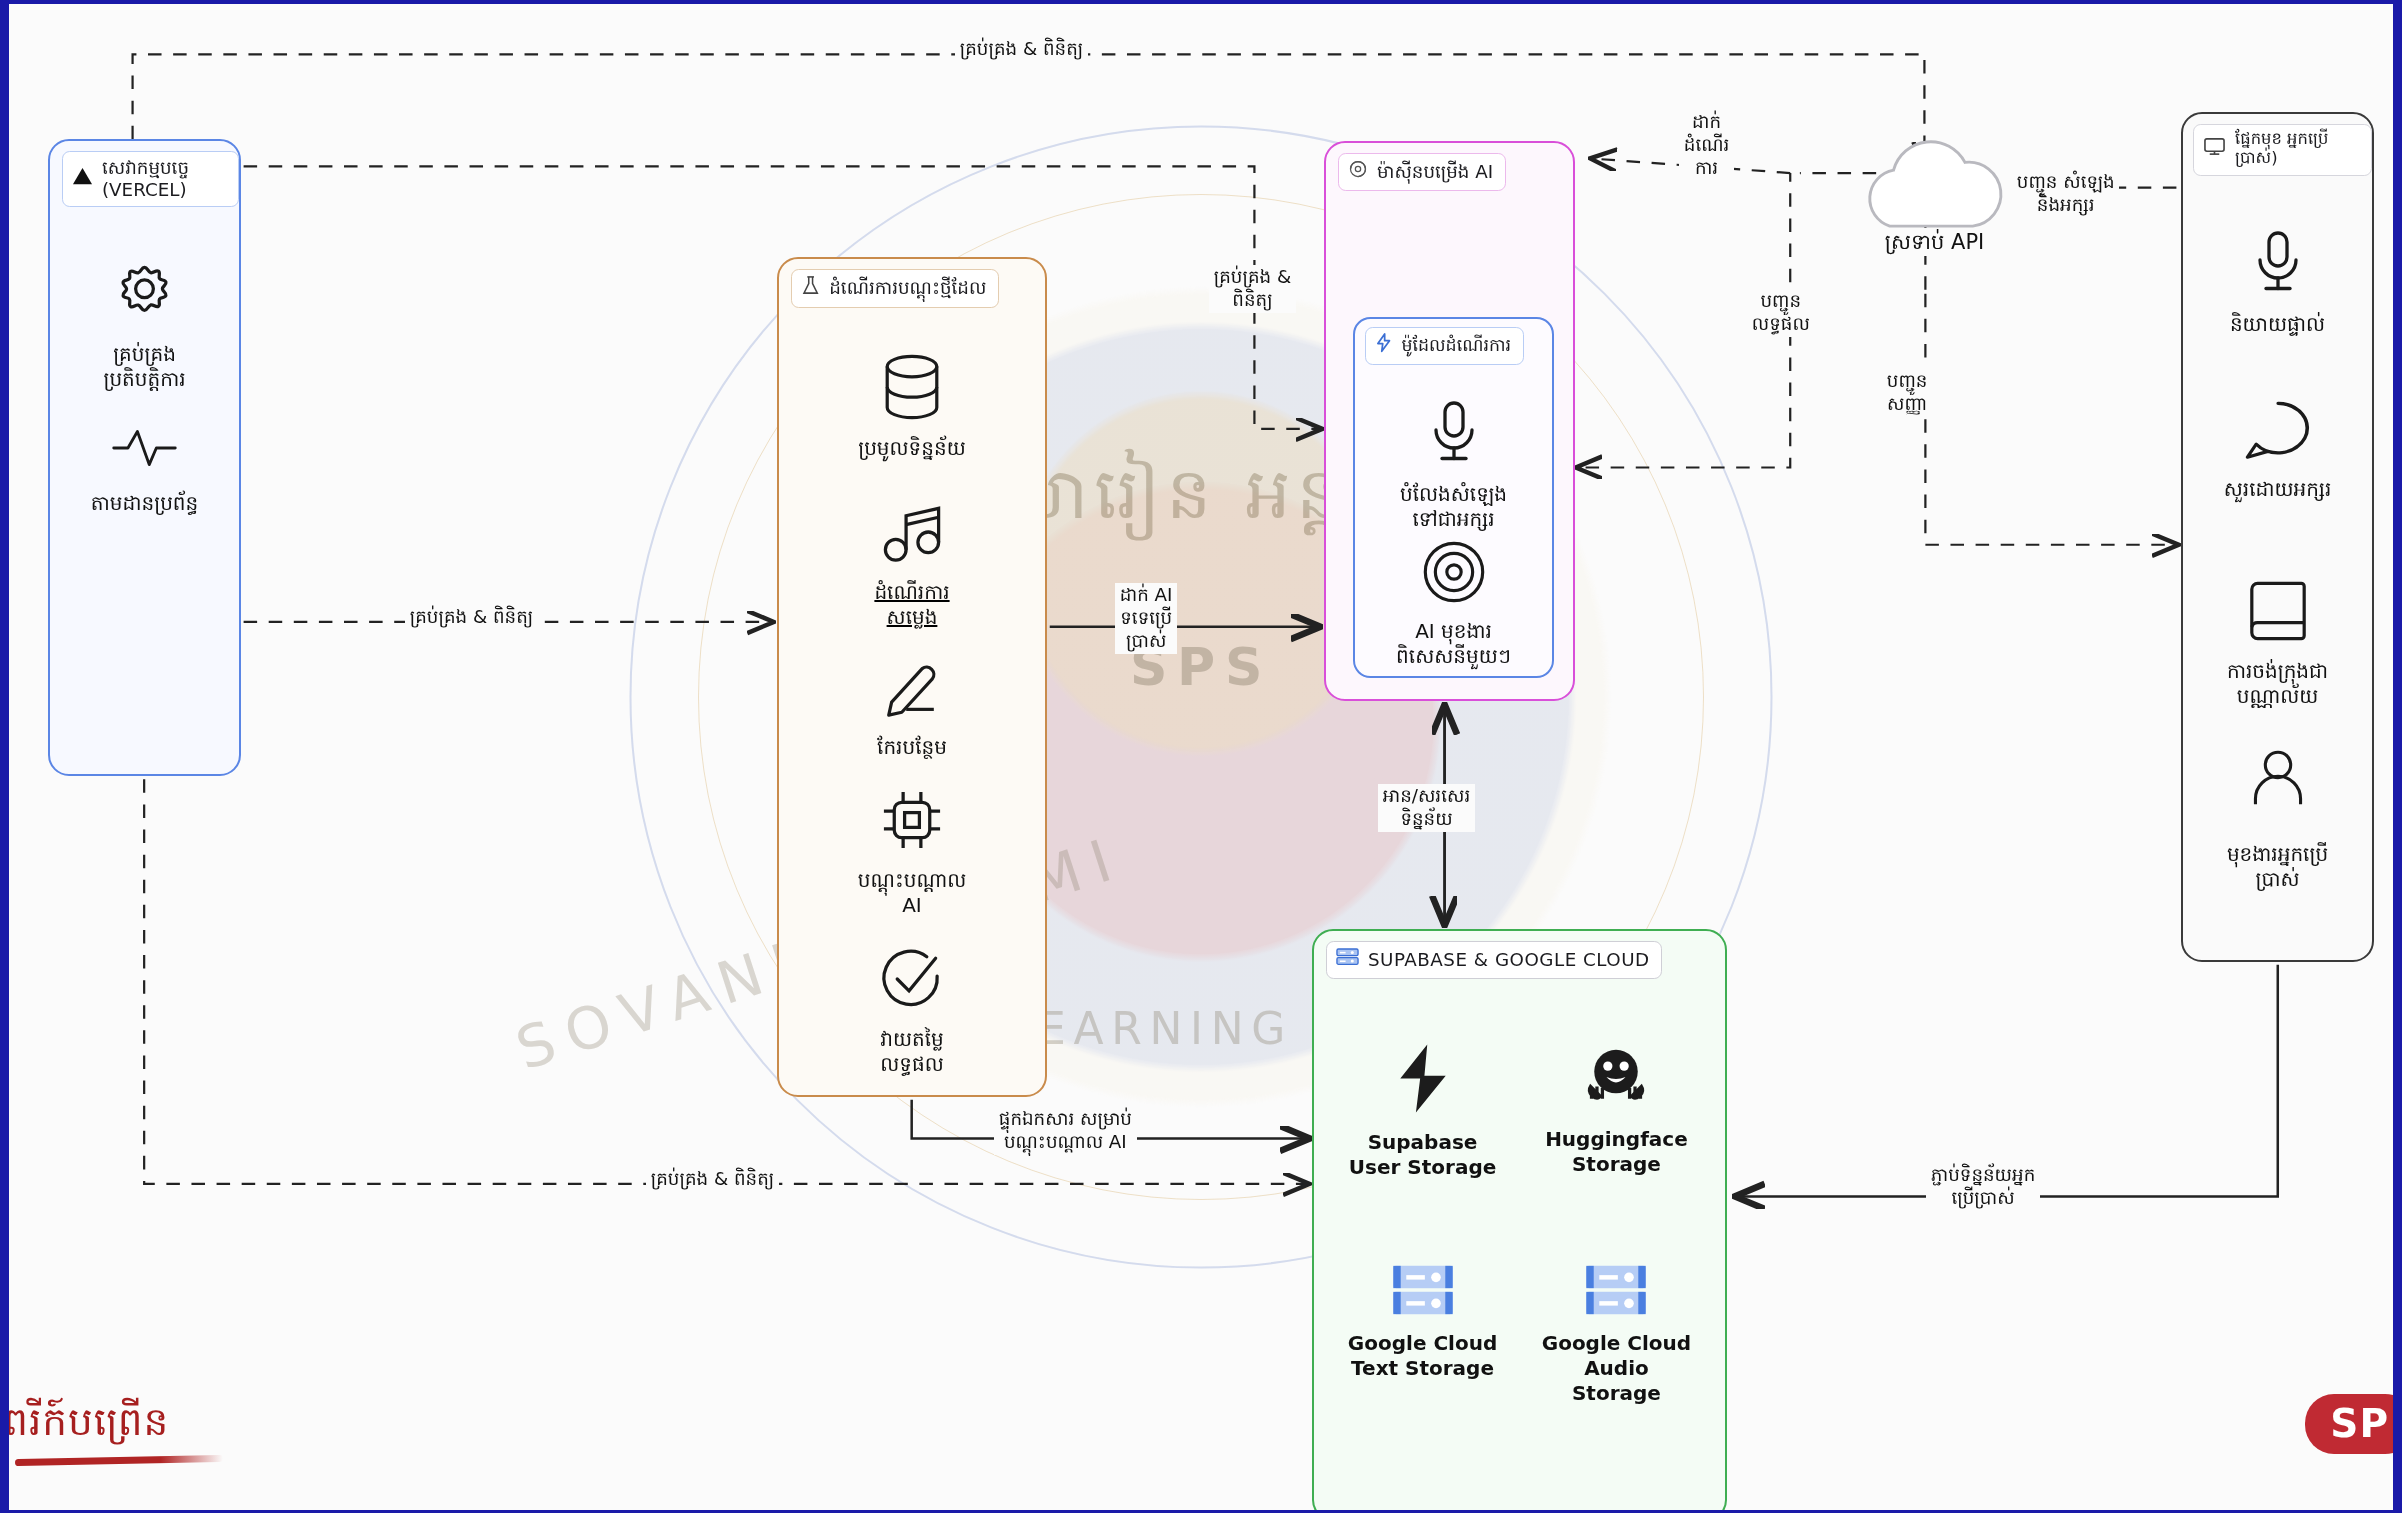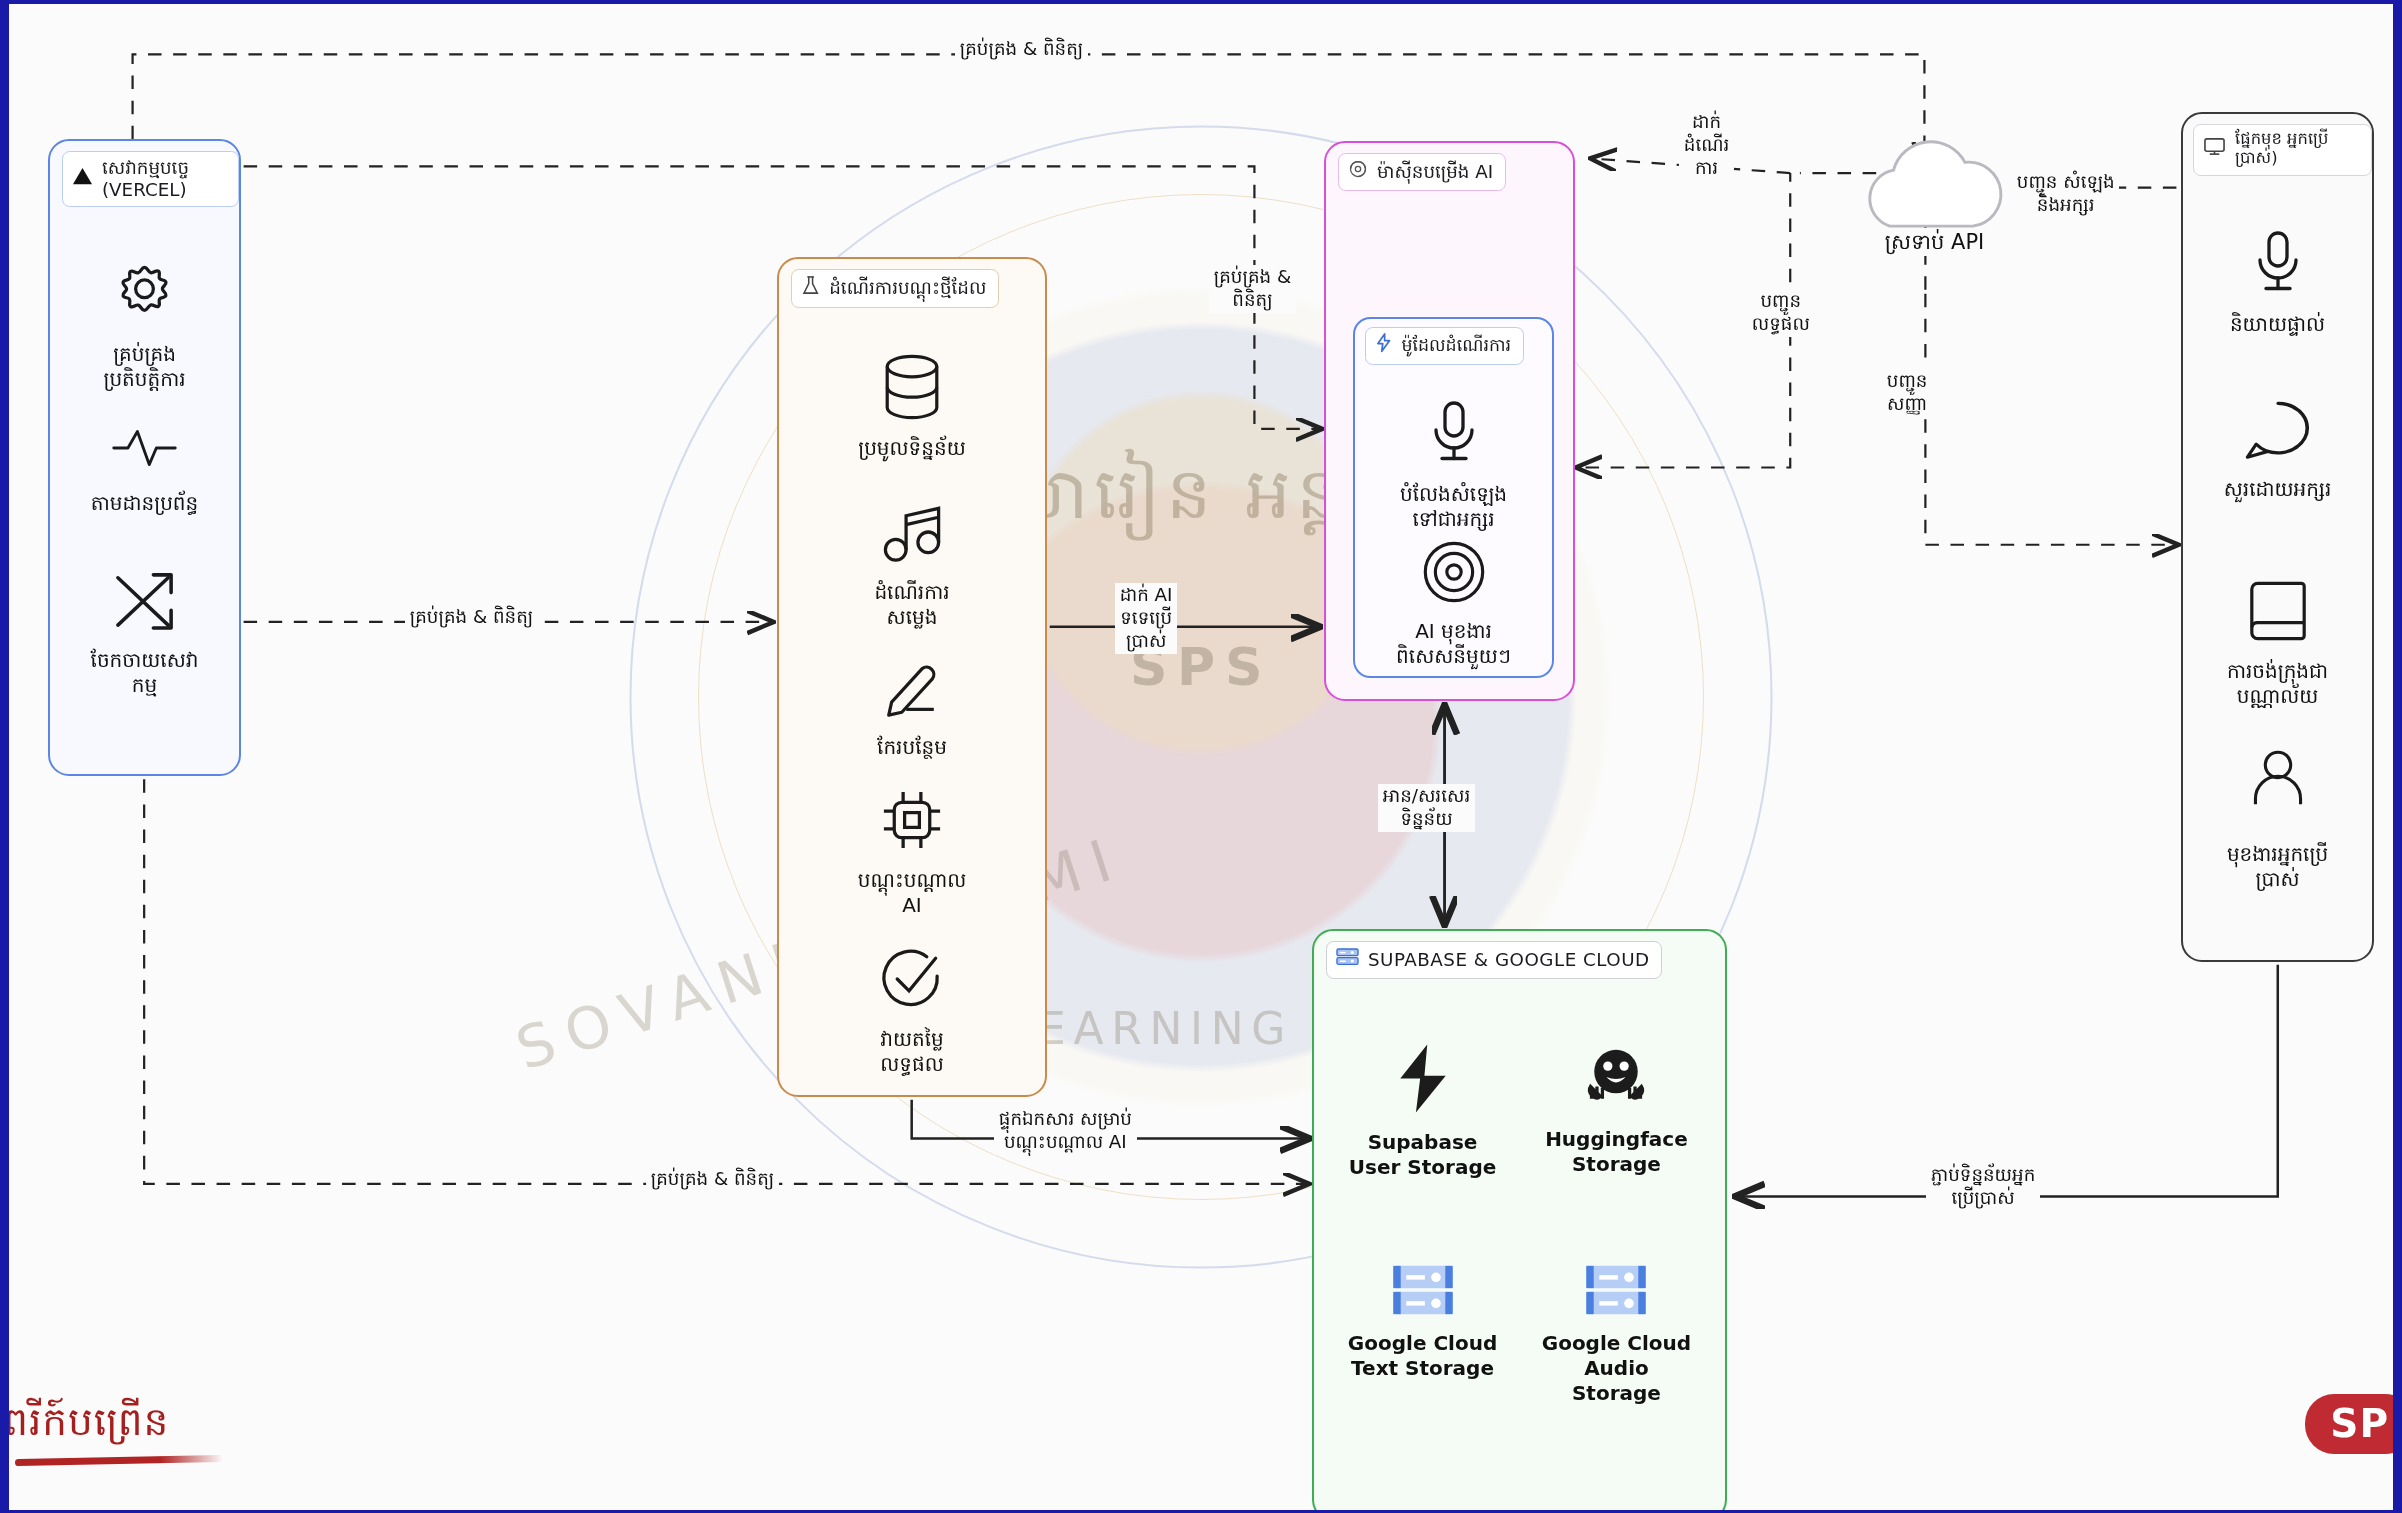--- a/index.html
+++ b/index.html
@@ -255,32 +255,20 @@
 
     <div class="node" style="top:278px;">
       <span class="ico">
         <svg width="71" height="58" viewBox="0 0 60 44" fill="none" stroke="#1a1a1a" stroke-width="2.4" stroke-linecap="round" stroke-linejoin="round">
           <path d="M4 22 H16 L24 8 L34 36 L40 22 H56"></path>
         </svg>
       </span>
       <div class="node-label" style="white-space:pre-line;">តាមដានប្រព័ន្ធ</div>
     </div>
 
-    <div class="node" style="top:425px;">
-      <span class="ico">
-        <svg width="71" height="68" viewBox="0 0 48 46" fill="none" stroke="#1a1a1a" stroke-width="2.4" stroke-linecap="round" stroke-linejoin="round">
-          <path d="M6 8 L40 40"></path>
-            <path d="M40 8 L6 40"></path>
-          <path d="M30 6 L42 6 L42 18"></path>
-          <path d="M42 30 L42 42 L30 42"></path>
-        </svg>
-      </span>
-      <div class="node-label" style="white-space:pre-line;">ចែកចាយសេវា
-កម្ម</div>
-    </div>
   </div>
 
   <div class="group" id="panel-pipeline">
     <div class="group-title">
       <span>
         <svg width="19.3" height="21" viewBox="0 0 20 22" fill="none" stroke="#444" stroke-width="1.6">
           <path d="M8 2 V9 L3 19 H17 L12 9 V2"></path>
             <path d="M6.5 2 H13.5"></path>
         </svg>
       </span>
@@ -291,21 +279,21 @@
       <span class="ico">
         <svg width="68" height="70" viewBox="0 0 46 48" fill="none" stroke="#1a1a1a" stroke-width="2.2">
           <ellipse cx="23" cy="10" rx="17" ry="7"></ellipse>
           <path d="M6 10 V38 a17,7 0 0 0 34,0 V10"></path>
           <path d="M6 24 a17,7 0 0 0 34,0"></path>
         </svg>
       </span>
       <div class="node-label" style="white-space:pre-line;">ប្រមូលទិន្នន័យ</div>
     </div>
 
-    <div class="node" style="top:239px;">
+    <div class="node" style="top:239px;text-decoration:underline;">
       <span class="ico">
         <svg width="68" height="68" viewBox="0 0 46 46" fill="none" stroke="#1a1a1a" stroke-width="2.2">
           <circle cx="12" cy="35" r="7"></circle>
             <circle cx="34" cy="30" r="7"></circle>
           <path d="M19 35 V12 L41 7 V30"></path>
             <path d="M19 18 L41 13"></path>
         </svg>
       </span>
       <div class="node-label" style="white-space:pre-line;">ដំណើរការ
 សម្លេង</div>

